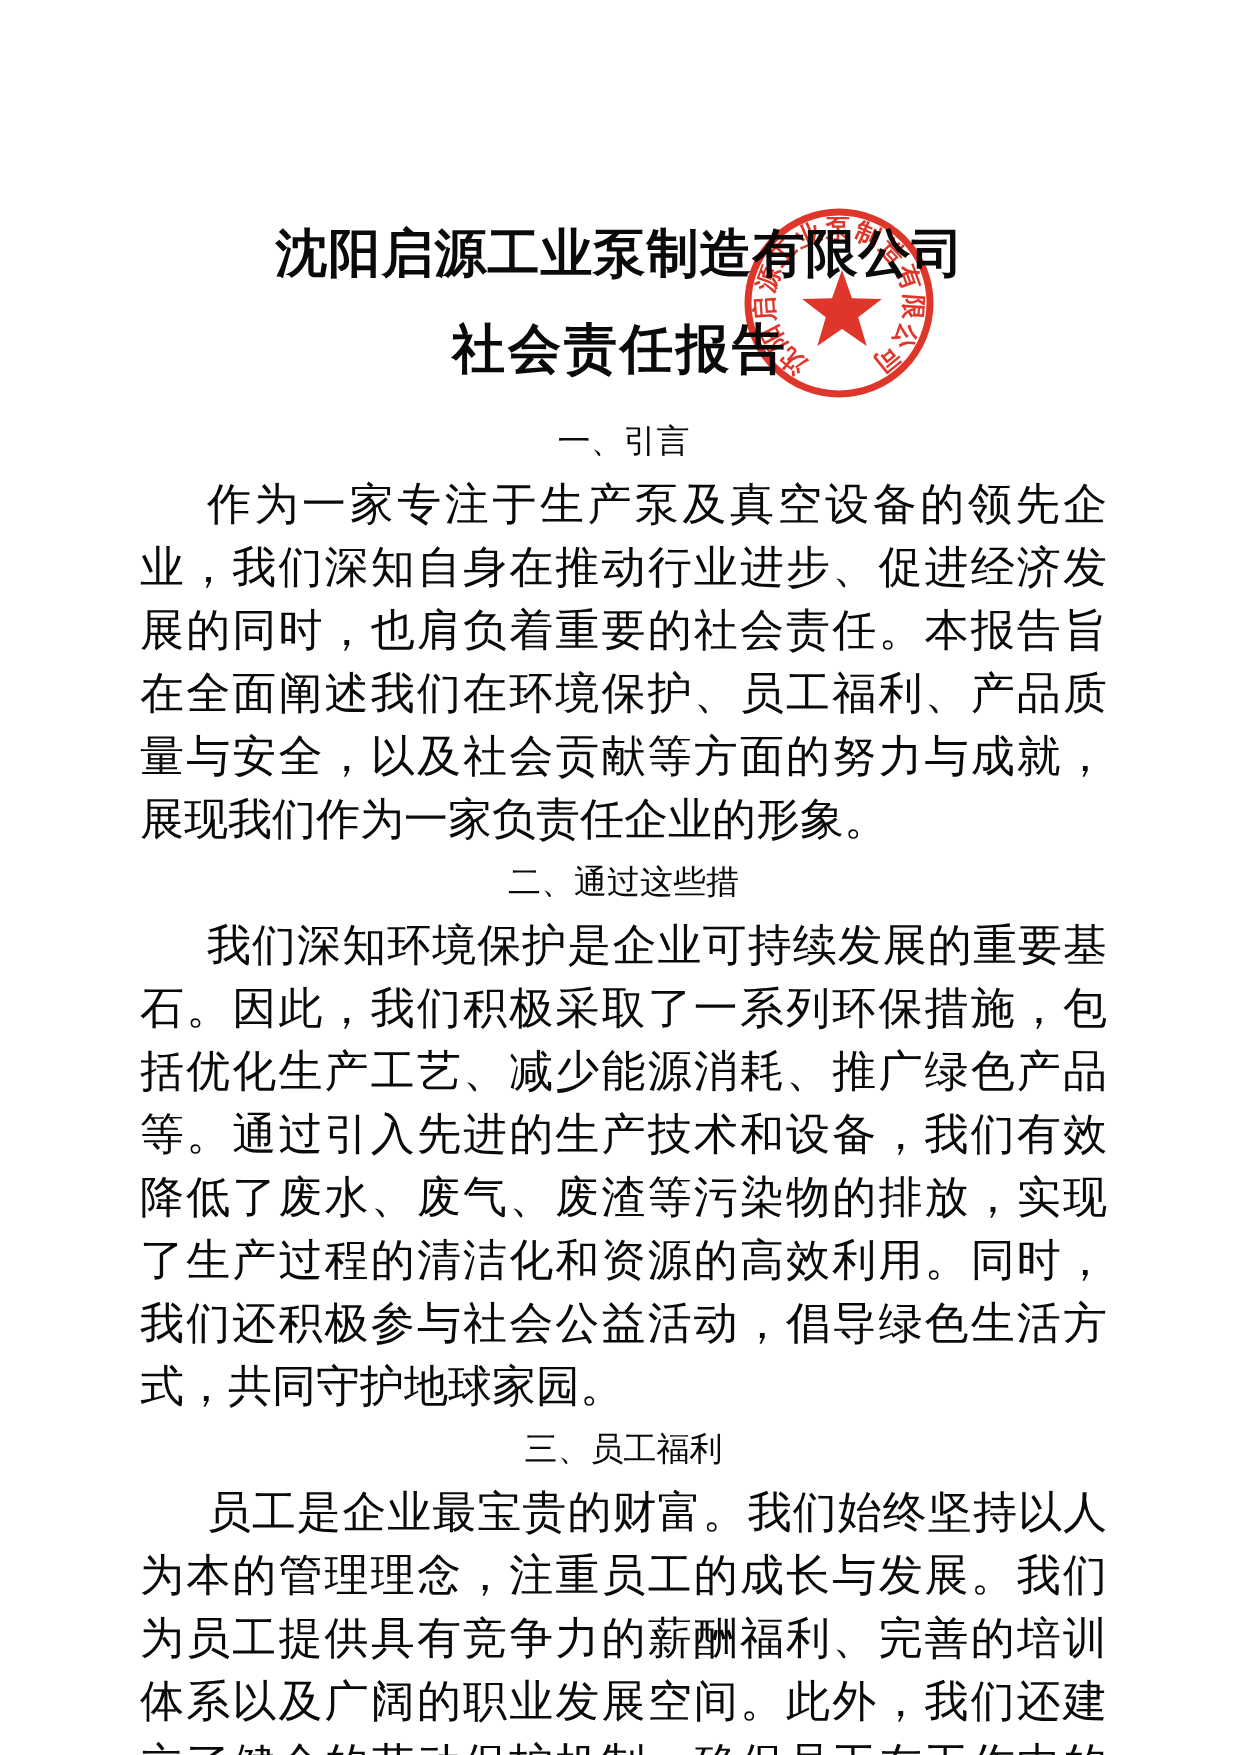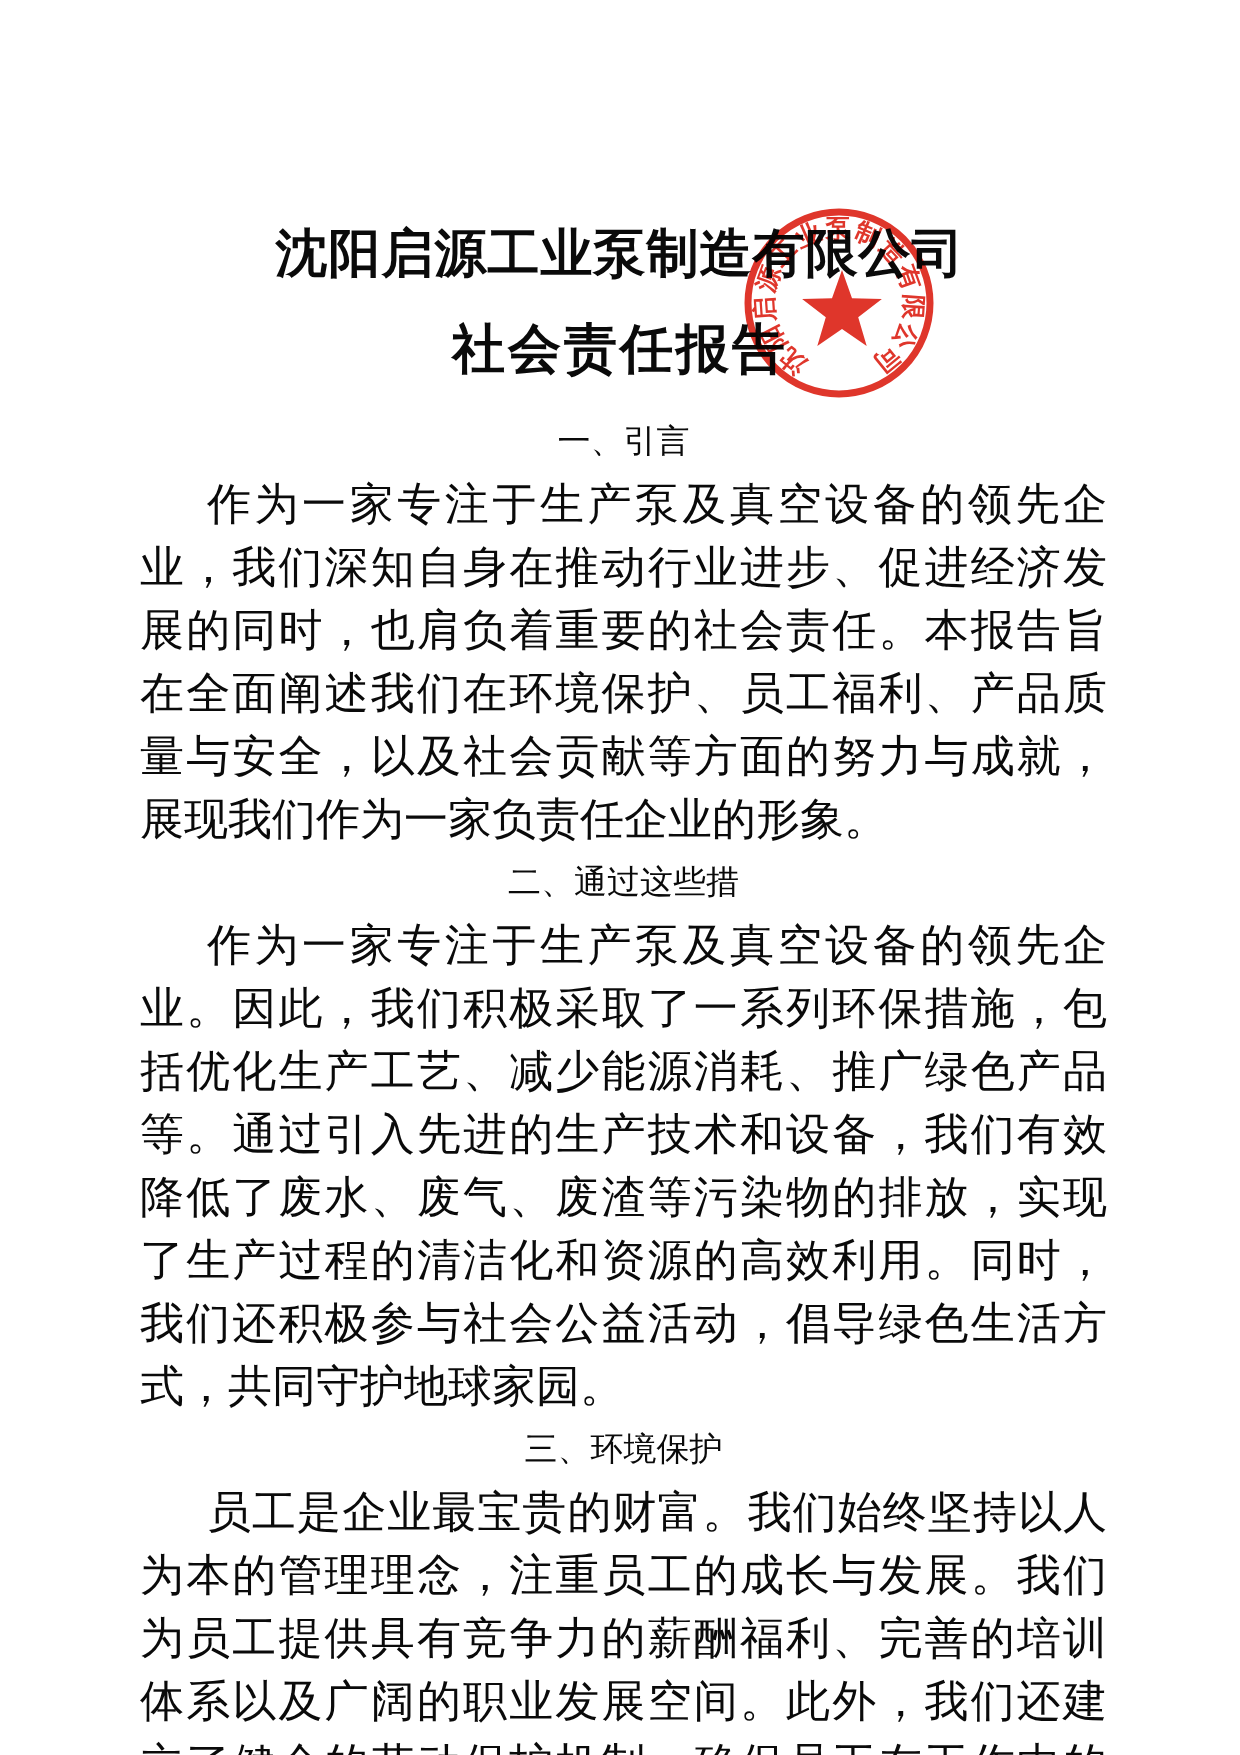--- a/index.html
+++ b/index.html
@@ -72,19 +72,19 @@
       </text>
       <polygon class="seal-star" points="102,66 112,94.2 141.9,95 118.2,113.3 126.7,142 102,125 77.3,142 85.8,113.3 62.1,95 92,94.2"></polygon>
     </svg>
   </div>
 
   <main class="body-text">
     <p class="sec-heading">一、引言</p>
     <p class="para">作为一家专注于生产泵及真空设备的领先企业，我们深知自身在推动行业进步、促进经济发展的同时，也肩负着重要的社会责任。本报告旨在全面阐述我们在环境保护、员工福利、产品质量与安全，以及社会贡献等方面的努力与成就，展现我们作为一家负责任企业的形象。</p>
 
     <p class="sec-heading">二、通过这些措</p>
-    <p class="para">作为一家专注于生产泵及真空设备的领先企业。因此，我们积极采取了一系列环保措施，包括优化生产工艺、减少能源消耗、推广绿色产品等。通过引入先进的生产技术和设备，我们有效降低了废水、废气、废渣等污染物的排放，实现了生产过程的清洁化和资源的高效利用。同时，我们还积极参与社会公益活动，倡导绿色生活方式，共同守护地球家园。</p>
+    <p class="para">我们深知环境保护是企业可持续发展的重要基石。因此，我们积极采取了一系列环保措施，包括优化生产工艺、减少能源消耗、推广绿色产品等。通过引入先进的生产技术和设备，我们有效降低了废水、废气、废渣等污染物的排放，实现了生产过程的清洁化和资源的高效利用。同时，我们还积极参与社会公益活动，倡导绿色生活方式，共同守护地球家园。</p>
 
-    <p class="sec-heading">三、环境保护</p>
+    <p class="sec-heading">三、员工福利</p>
     <p class="para">员工是企业最宝贵的财富。我们始终坚持以人为本的管理理念，注重员工的成长与发展。我们为员工提供具有竞争力的薪酬福利、完善的培训体系以及广阔的职业发展空间。此外，我们还建立了健全的劳动保护机制，确保员工在工作中的安全与健康。通过这些措</p>
   </main>
 
 </div>
 
 </body></html>

